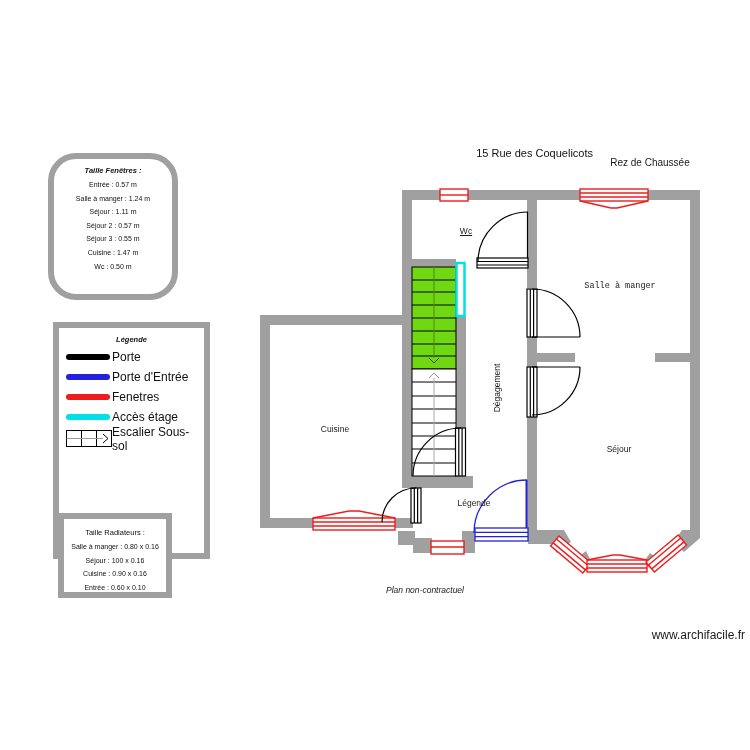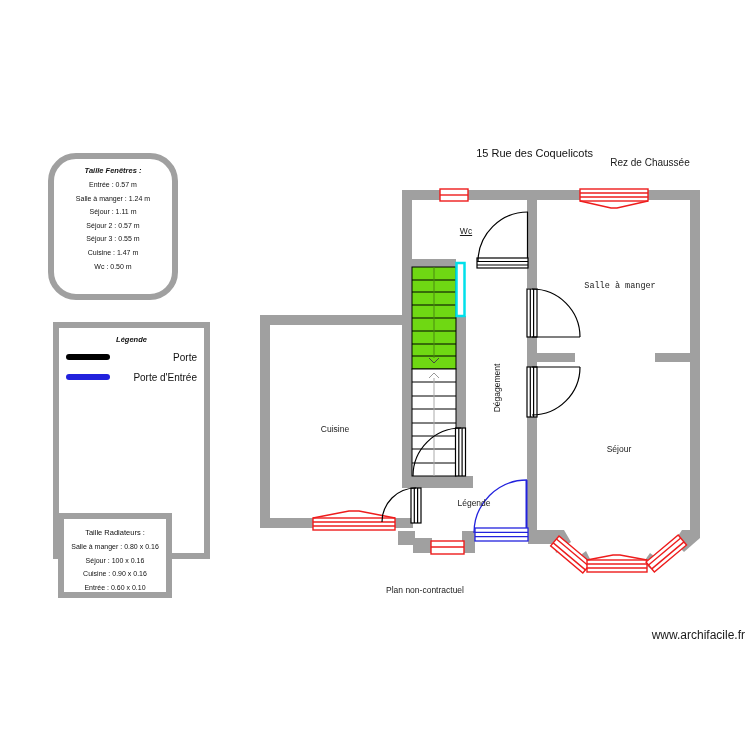--- a/index.html
+++ b/index.html
@@ -14,32 +14,32 @@
   #radiator-sizes .panel-title{font-style:normal;font-weight:normal;margin-top:9px;}
   .panel-item{font-size:7px;line-height:13.6px;white-space:nowrap;}
   .legend-row{display:flex;align-items:center;height:20px;padding:0 7px;}
   .legend-row.tall{height:23px;}
   .legend-swatch{width:46px;flex:0 0 46px;display:flex;align-items:center;}
   .bar{height:6px;width:44px;border-radius:3px;}
   .bar.c-black{background:#000000;}
   .bar.c-blue{background:#2222dd;}
   .bar.c-red{background:#ee1c1c;}
   .bar.c-cyan{background:#00e0ea;}
-  .legend-label{flex:1;text-align:right;font-size:10px;}
+  .legend-label{flex:1;text-align:left;font-size:12px;}
   .plan-label{position:absolute;font-size:8.5px;text-align:center;color:#1a1a1a;}
   #lbl-wc{left:446px;top:226px;width:40px;text-decoration:underline;}
   #lbl-sam{left:565px;top:281px;width:110px;font-family:Liberation Mono, monospace;}
   #lbl-sejour{left:589px;top:444px;width:60px;}
   #lbl-cuisine{left:305px;top:424px;width:60px;}
   #lbl-entree{left:444px;top:498px;width:60px;}
   #lbl-degagement{left:457px;top:383px;width:80px;transform:rotate(-90deg);}
   #header-title{position:absolute;left:393px;top:147px;width:200px;text-align:right;
                 font-size:11px;line-height:13px;color:#111;}
   #floor-label{position:absolute;left:595px;top:157px;width:110px;text-align:center;font-size:10px;}
-  #disclaimer{position:absolute;left:345px;top:585px;width:160px;text-align:center;font-size:8.5px;}
+  #disclaimer{position:absolute;left:345px;top:585px;width:160px;text-align:center;font-size:8.5px;font-style:italic;}
   #website{position:absolute;left:615px;top:628px;width:130px;text-align:right;font-size:12px;}
   #plan-svg{position:absolute;left:0;top:0;}
 </style>
 </head>
 <body>
 
 <svg id="plan-svg" width="750" height="750" viewBox="0 0 750 750">
 
   <g fill="#a0a0a0" stroke="none">
     <rect x="402" y="190" width="298" height="10"></rect>
@@ -214,20 +214,44 @@
         <span class="bar c-black"></span>
       </span>
     <span class="legend-label">Porte</span>
   </div>
   <div class="legend-row">
     <span class="legend-swatch">
         <span class="bar c-blue"></span>
       </span>
     <span class="legend-label">Porte d'Entrée</span>
   </div>
+  <div class="legend-row">
+    <span class="legend-swatch">
+        <span class="bar c-red"></span>
+      </span>
+    <span class="legend-label">Fenetres</span>
+  </div>
+  <div class="legend-row">
+    <span class="legend-swatch">
+        <span class="bar c-cyan"></span>
+      </span>
+    <span class="legend-label">Accès étage</span>
+  </div>
+  <div class="legend-row tall">
+    <span class="legend-swatch">
+      <svg width="46" height="17" viewBox="0 0 46 17">
+        <rect x="0.5" y="0.5" width="45" height="16" fill="#ffffff" stroke="#000"></rect>
+        <line x1="15.5" y1="0.5" x2="15.5" y2="16.5" stroke="#000"></line>
+        <line x1="30.5" y1="0.5" x2="30.5" y2="16.5" stroke="#000"></line>
+        <line x1="0.5" y1="8.5" x2="37" y2="8.5" stroke="#999"></line>
+        <path d="M37,4 L42,8.5 L37,13" fill="none" stroke="#000"></path>
+      </svg>
+    </span>
+    <span class="legend-label">Escalier Sous-sol</span>
+  </div>
 </div>
 
 <div id="radiator-sizes" class="panel">
   <div class="panel-title">Taille Radiateurs :</div>
   <div class="panel-item">Salle à manger : 0.80 x 0.16</div>
   <div class="panel-item">Séjour : 100 x 0.16</div>
   <div class="panel-item">Cuisine : 0.90 x 0.16</div>
   <div class="panel-item">Entrée : 0.60 x 0.10</div>
 </div>
 

